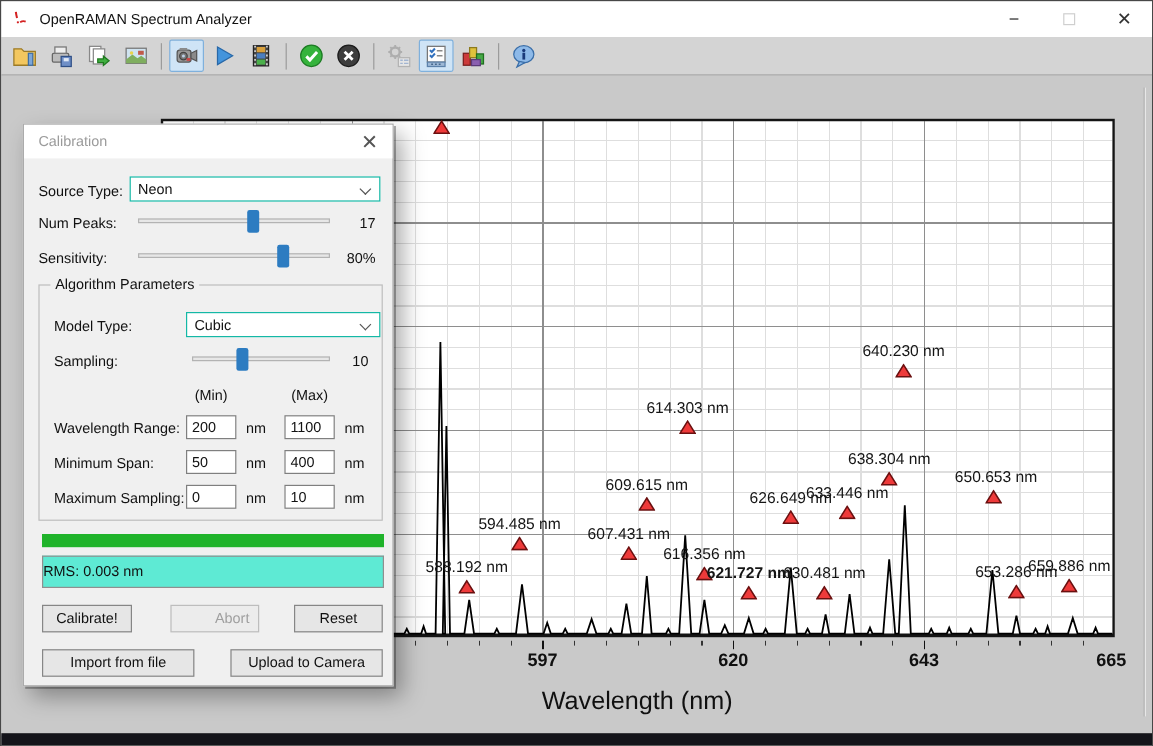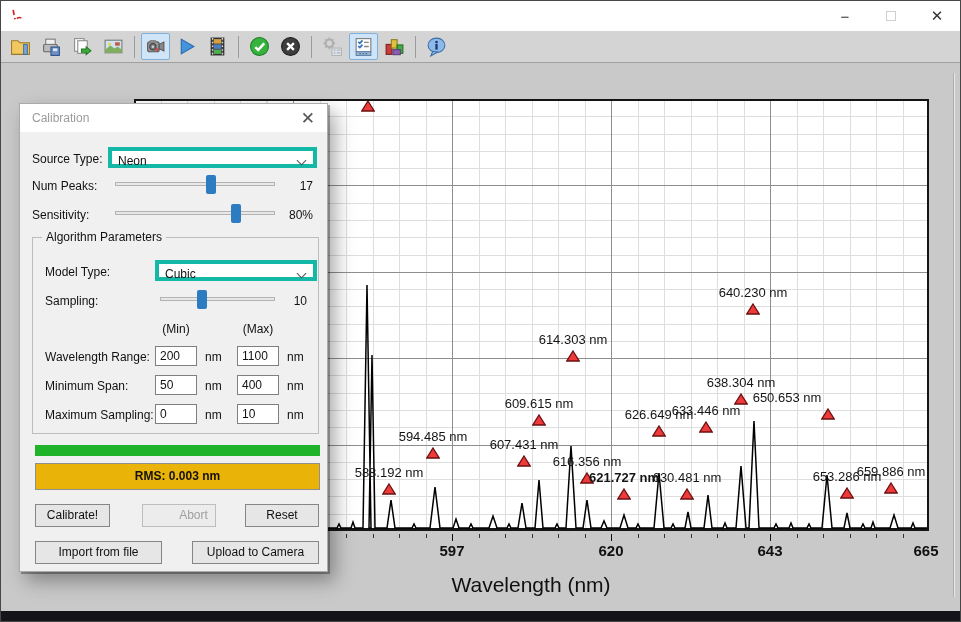--- a/index.html
+++ b/index.html
@@ -59,55 +59,56 @@
 
   
   .dialog { position:absolute; left:18px; top:102px; width:309px; height:469px; background:#f0f0f0;
             border:1px solid #ababab; z-index:10; font-size:12px; color:#111;
             box-shadow:2px 2px 0 rgba(0,0,0,.30), 7px 9px 18px rgba(0,0,0,.35); }
   .dlg-titlebar { position:absolute; top:0; left:0; right:0; height:28px; background:#ffffff;
                   display:flex; align-items:center; padding:0 12px; }
   .dlg-title { color:#9b9b9b; font-size:12px; }
   .dlg-close { margin-left:auto; color:#555; font-size:17px; line-height:1; }
   .dlg-label { position:absolute; white-space:nowrap; }
-  .combo { position:absolute; height:21px; background:#fff; border:4px solid #14b8a6;
+  .combo { position:absolute; height:21px; background:#fff; border:1px solid #14b8a6;
            padding:3px 20px 0 6px; font-size:12px; }
   .combo::after { content:""; position:absolute; right:8px; top:6px; width:6px; height:6px;
                   border-right:1.5px solid #555; border-bottom:1.5px solid #555;
                   transform:rotate(45deg); }
   .slider-track { position:absolute; height:4px; background:#e7e7e7; border:1px solid #b3b3b3; }
   .slider-handle { position:absolute; top:-8px; width:10px; height:19px; background:#2d7cc1;
                    border-radius:2px; }
   .slider-value { position:absolute; text-align:right; }
   .groupbox { position:absolute; left:12px; top:133px; width:287px; height:197px;
               border:1px solid #bdbdbd; }
   .group-legend { position:absolute; left:22px; top:126px; background:#f0f0f0; padding:0 4px; }
   .field { position:absolute; width:42px; height:20px; border:1px solid #7f7f7f; background:#fff;
            padding:0 4px; font-size:12px; font-family:"Liberation Sans",sans-serif; color:#111; }
   .col-head { position:absolute; text-align:center; }
   .progress { position:absolute; left:15px; top:341px; width:285px; height:11px; background:#e4e4e4; }
   .progress-fill { height:100%; background:#1fb32a; }
-  .rms-panel { position:absolute; left:15px; top:359px; width:285px; height:27px; background:#eab308;
-               border:1px solid #8f8f8f; text-align:center; line-height:25px;font-weight:bold; }
+  .rms-panel { position:absolute; left:15px; top:359px; width:285px; height:27px; background:#5eead4;
+               border:1px solid #8f8f8f; text-align:left; line-height:25px; }
   .btn { position:absolute; height:23px; background:#e6e6e6; border:1px solid #868686;
          font-size:12px; font-family:"Liberation Sans",sans-serif; text-align:center;
          line-height:21px; color:#111; }
   .btn.disabled { color:#9f9f9f; border-color:#bdbdbd; background:#ececec;padding-left:29px; }
 </style>
 </head>
 <body>
 
 <div class="window">
 
   <div class="titlebar">
     <svg class="app-logo" viewBox="0 0 16 16">
       <path d="M4.2 1.8 q0.4 3 1 5.2" stroke="#d42222" fill="none" stroke-width="1.7"></path>
       <circle cx="5.9" cy="10.6" r="0.95" fill="#d42222"></circle>
       <path d="M7.8 10.6 q2.2 -1.6 4.6 -0.6" stroke="#d42222" fill="none" stroke-width="1.5"></path>
     </svg>
+    <span class="window-title">OpenRAMAN Spectrum Analyzer</span>
     <div class="win-controls">
       <div class="win-btn">−</div>
       <div class="win-btn">
           <span class="max-box"></span>
         </div>
       <div class="win-btn">✕</div>
     </div>
   </div>
 
   <div class="toolbar" id="toolbar">
@@ -304,21 +305,21 @@
         <svg width="14" height="12" viewBox="0 0 14 12">
           <polygon points="7,1 13.2,11 0.8,11" fill="#ee3a3a" stroke="#6b1010" stroke-width="1.3"></polygon>
         </svg>
       </div>
       <div class="marker-label" style="left: 752px; top: 222px;">640.230 nm</div>
       <div class="marker" style="left: 827px; top: 345px;">
         <svg width="14" height="12" viewBox="0 0 14 12">
           <polygon points="7,1 13.2,11 0.8,11" fill="#ee3a3a" stroke="#6b1010" stroke-width="1.3"></polygon>
         </svg>
       </div>
-      <div class="marker-label" style="left: 786px; top: 327px;">650.653 nm</div>
+      <div class="marker-label" style="left: 829px; top: 327px;">650.653 nm</div>
       <div class="marker" style="left: 846px; top: 424px;">
         <svg width="14" height="12" viewBox="0 0 14 12">
           <polygon points="7,1 13.2,11 0.8,11" fill="#ee3a3a" stroke="#6b1010" stroke-width="1.3"></polygon>
         </svg>
       </div>
       <div class="marker-label" style="left: 846px; top: 406px;">653.286 nm</div>
       <div class="marker" style="left: 890px; top: 419px;">
         <svg width="14" height="12" viewBox="0 0 14 12">
           <polygon points="7,1 13.2,11 0.8,11" fill="#ee3a3a" stroke="#6b1010" stroke-width="1.3"></polygon>
         </svg>

